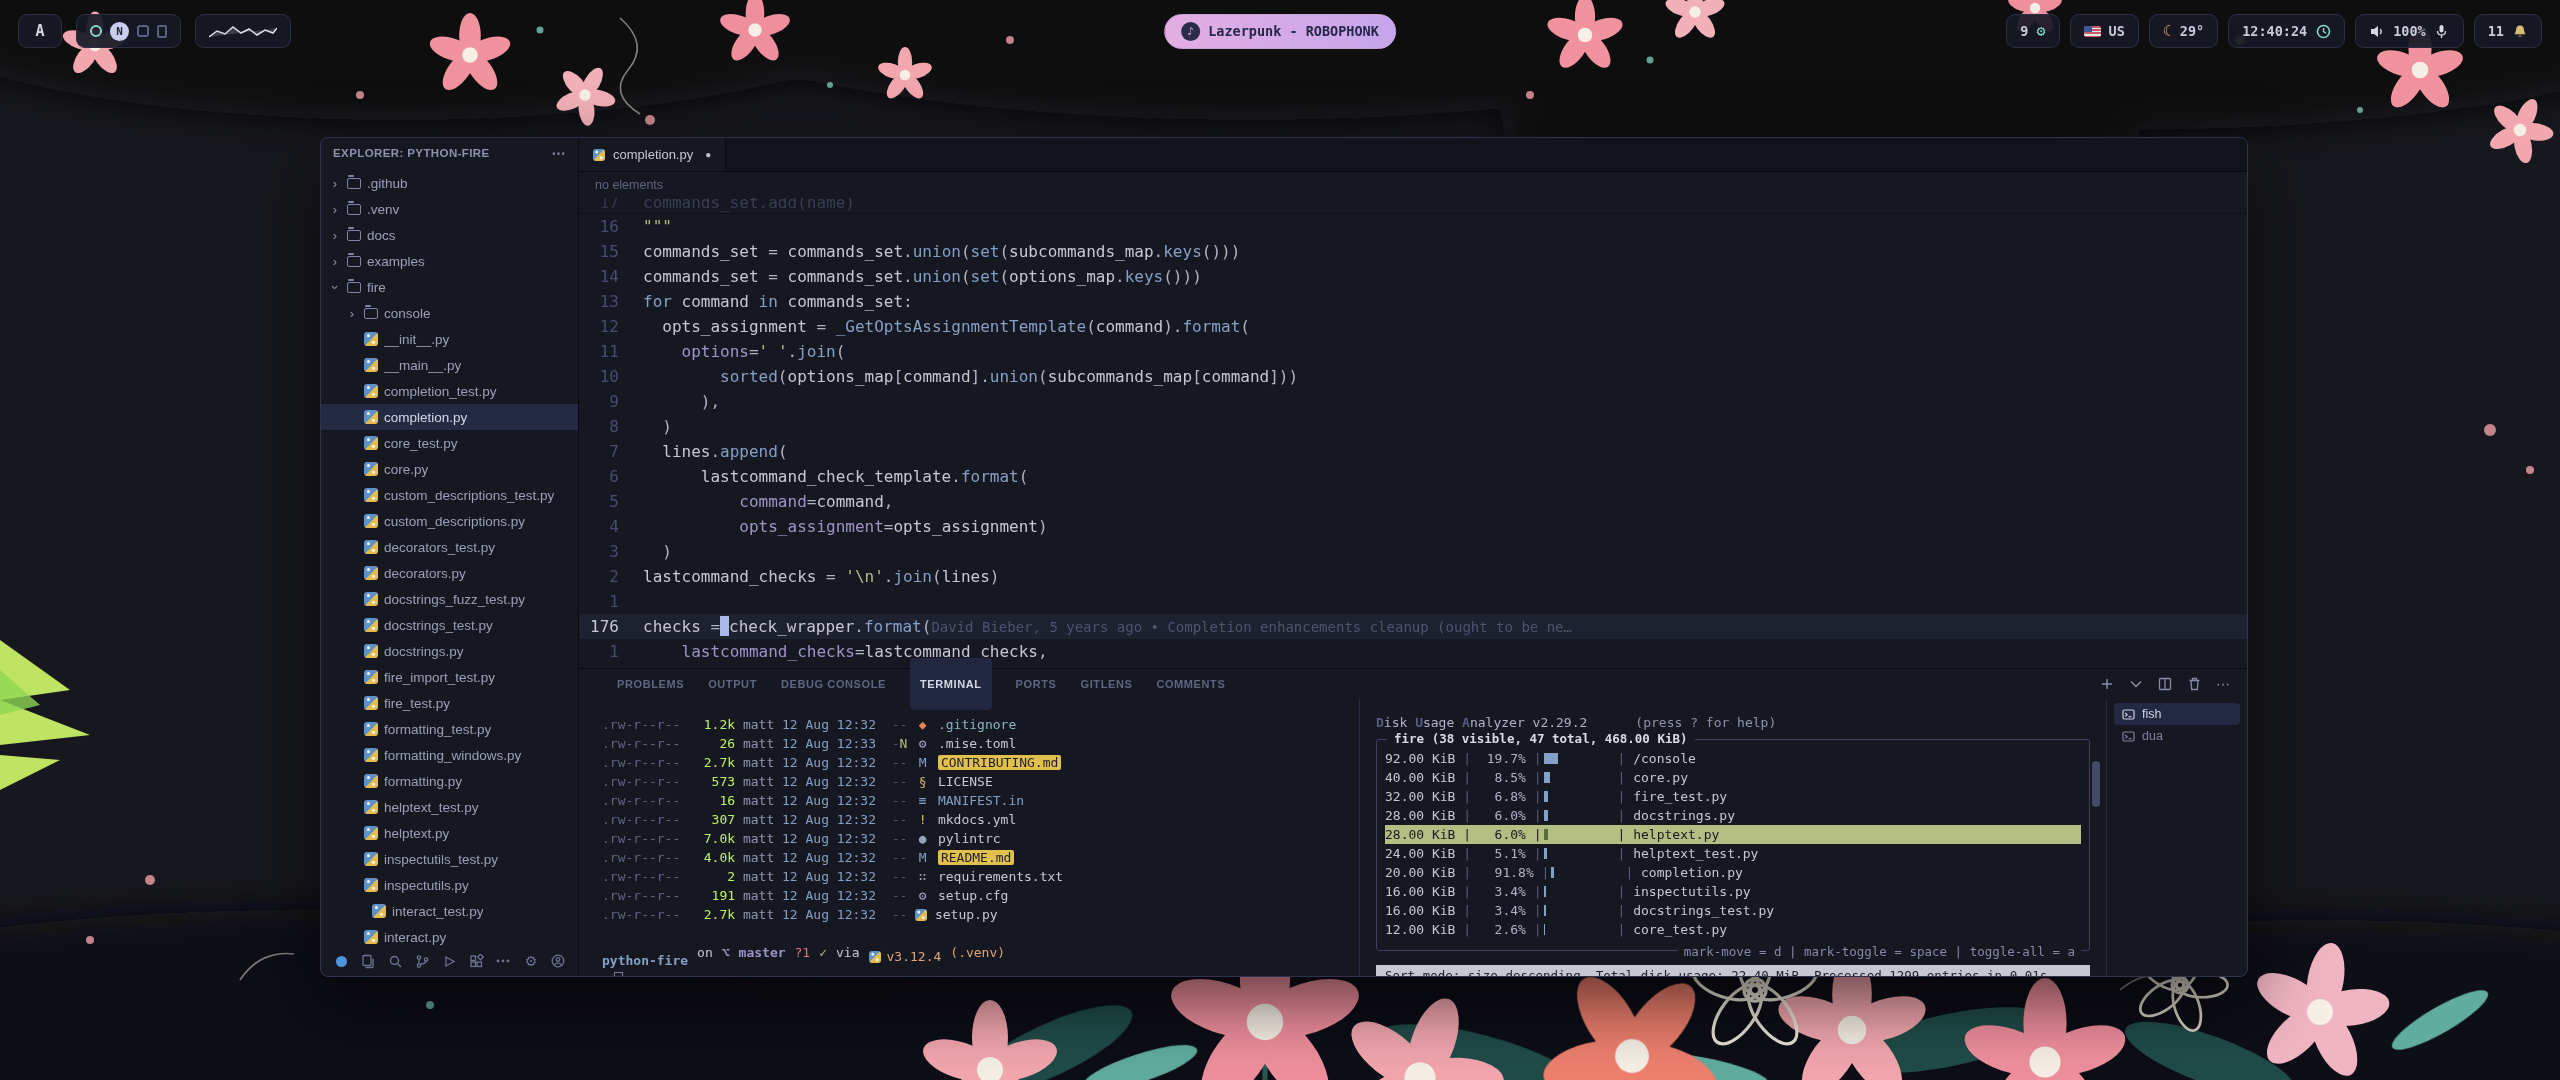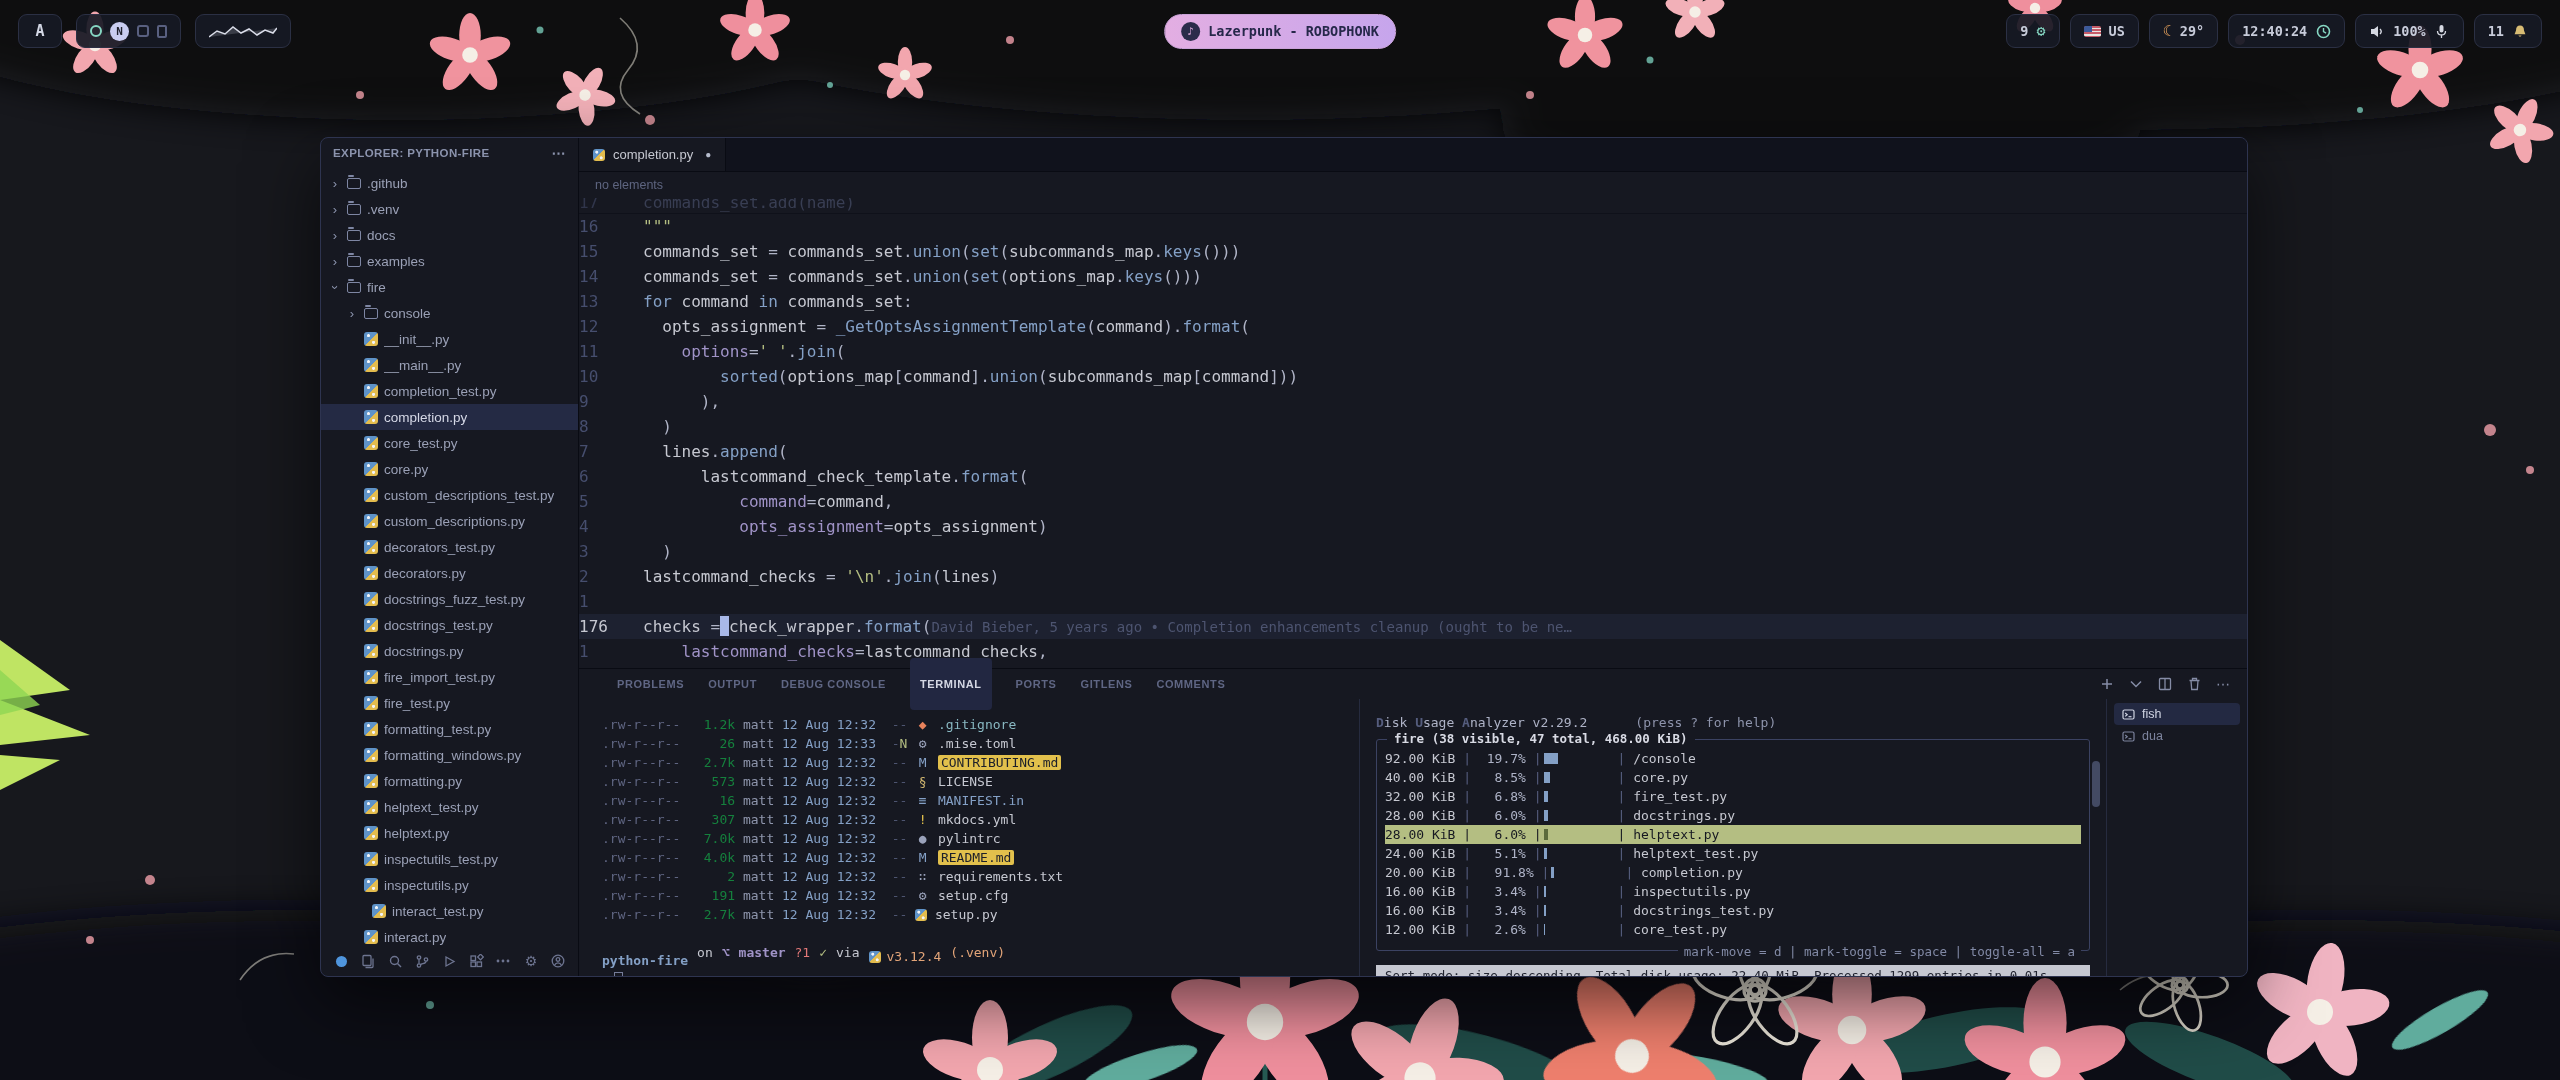--- a/index.html
+++ b/index.html
@@ -80,21 +80,21 @@
   .breadcrumb{position:absolute;left:258px;right:0;top:34px;height:26px;display:flex;align-items:center;
     padding:0 16px;color:#5e6580;font:12.5px "Liberation Sans",sans-serif;}
 
   
   .editor{position:absolute;left:258px;right:0;top:60px;height:470px;overflow:hidden;
     font:16px "DejaVu Sans Mono",monospace;}
   .erow{display:flex;height:25px;line-height:25px;white-space:pre;}
   .erow.cur{background:var(--rowhl);}
   .erow.partial{height:16px;overflow:hidden;opacity:.55;border-bottom:1px solid #0b0d15;}
   .erow.partial .einner,.erow.partial .gut{transform:translateY(-8px);}
-  .gut{width:64px;flex:none;text-align:left;padding-right:24px;color:#464e6e;}
+  .gut{width:64px;flex:none;text-align:right;padding-right:24px;color:#464e6e;}
   .erow.cur .gut{color:var(--fg);}
   .einner{white-space:pre;}
   .tok-fg{color:var(--fg);} .tok-op{color:#b0b4c7;} .tok-kw{color:var(--blue);}
   .tok-fn{color:var(--blue);} .tok-str{color:var(--green);} .tok-kwarg{color:var(--purple);}
   .tok-dim{color:#555d7c;}
   .cursor{display:inline-block;width:9px;height:20px;background:#a8b8e8;vertical-align:-4px;}
   .blame{color:#4d5470;font-size:14px;}
 
   
   .panel{position:absolute;left:258px;right:0;top:530px;bottom:0;border-top:1px solid var(--border);}
@@ -105,21 +105,21 @@
   .pactions .aicon{color:#858ca6;}
   .panel-body{position:absolute;left:0;right:0;top:30px;bottom:0;}
   .term-left{position:absolute;left:0;top:0;bottom:0;width:780px;padding:16px 0 0 23px;}
   .vdiv{position:absolute;left:780px;top:0;bottom:0;width:1px;background:var(--line);}
   .term-right{position:absolute;left:781px;top:0;bottom:0;width:746px;padding:16px 16px 0 16px;}
   .term-list{position:absolute;left:1527px;right:0;top:0;bottom:0;border-left:1px solid var(--line);
     padding:4px 7px;}
 
   
   .tline{font:13px "DejaVu Sans Mono",monospace;line-height:19px;white-space:pre;color:var(--fg);}
-  .t-perm{color:#5f6582;} .t-size{color:#15803d;} .t-user{color:#8f96ad;} .t-date{color:#84a0c6;}
+  .t-perm{color:#5f6582;} .t-size{color:#bef264;} .t-user{color:#8f96ad;} .t-date{color:#84a0c6;}
   .t-gitdim{color:#4d5470;} .t-gitnew{color:#b4be82;}
   .t-name{color:var(--fg);}
   .t-name.hl{background:var(--yellow);color:#1d1f2a;padding:0 3px;border-radius:2px;}
   .c-cyan{color:var(--cyan);} .c-blue{color:var(--blue);}
   .ticon{display:inline-block;width:15px;text-align:center;}
   .prompt{display:flex;gap:9px;margin-top:19px;font:13px "DejaVu Sans Mono",monospace;line-height:19px;}
   .p-dir{color:var(--blue);font-weight:bold;margin-top:8px;} .p-plain{color:var(--fg);}
   .p-branch{color:var(--purple);font-weight:bold;} .p-dirty{color:var(--red);}
   .p-check{color:var(--green);} .p-ver{color:var(--orange);}
   .vergroup{display:flex;gap:6px;align-items:center;}

